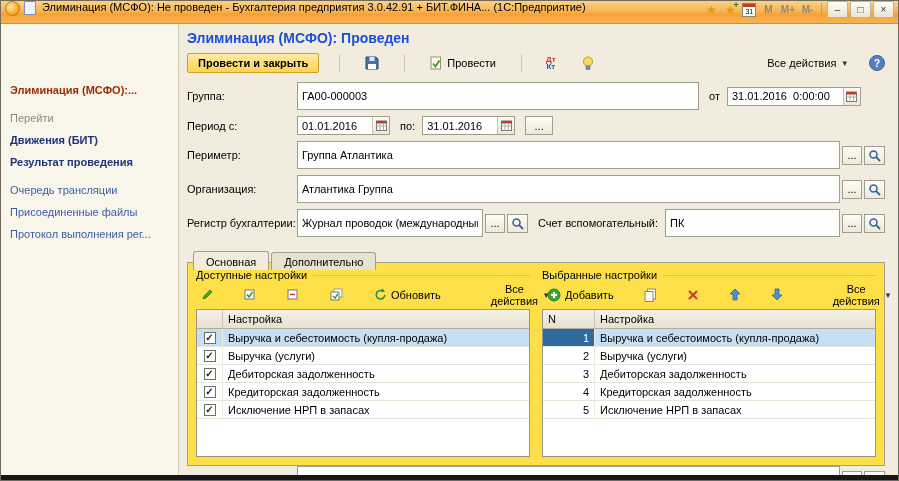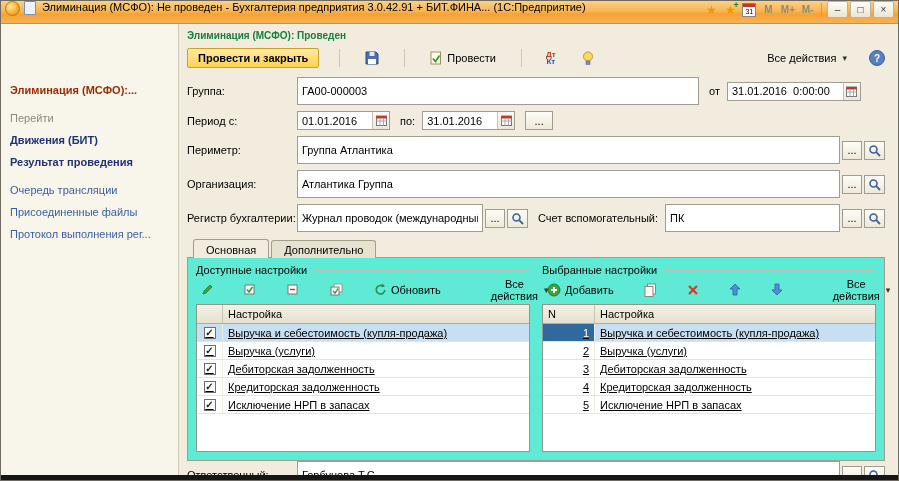--- a/index.html
+++ b/index.html
@@ -37,21 +37,21 @@
   
   .sidebar { width:178px; flex:none; background:#f8f5eb; border-right:1px solid #cfcab6; padding:12px 9px; }
   .side-current { color:#9c2b00; font-weight:bold; margin-bottom:16px; cursor:pointer;margin-top:48px; }
   .side-header { color:#8a8a80; margin-bottom:10px; }
   .side-link { display:block; color:#3a5fa5; margin-bottom:10px; cursor:pointer; text-decoration:none; }
   .side-link.bold { color:#20327a; font-weight:bold; }
   .side-gap { height:6px; }
 
   
   .main { flex:1; min-width:0; display:flex; flex-direction:column; padding:4px 13px 8px 8px; background:#f1ecdd; }
-  .page-title { color:#15803d; font-weight:bold; font-size:10px; padding:2px 0 7px 0; }
+  .page-title { color:#1d4ed8; font-weight:bold; font-size:14px; padding:2px 0 7px 0; }
 
   .toolbar { display:flex; align-items:center; gap:17px; margin-bottom:9px; }
   .btn-primary { font:inherit; font-weight:bold; background:linear-gradient(#ffeaa6,#fed34f);
     border:1px solid #c9a227; border-radius:2px; padding:3px 10px; cursor:pointer; }
   .sep { width:1px; height:18px; background:#cdc8b4; margin:0 3px; }
   .icon-btn,.flat-btn,.gtb-btn { display:flex; align-items:center; gap:4px; background:transparent;
     border:1px solid transparent; padding:2px 4px; font:inherit; border-radius:2px; cursor:pointer; }
   .dtkt { flex-direction:column; gap:0; line-height:7px; font-size:8px; font-weight:bold; padding:1px 3px; }
   .dtkt .dt { color:#c03a2b; }
   .dtkt .kt { color:#2a4fc0; }
@@ -69,37 +69,37 @@
   .combo input { border:none; flex:1; min-width:0; font:inherit; padding:0 4px; background:transparent; }
   .combo-btn { width:17px; border:none; border-left:1px solid #c6c3b4; background:linear-gradient(#fbfaf4,#ece8d8);
     display:flex; align-items:center; justify-content:center; padding:0; cursor:pointer; }
   .sq-btn { height:19px; min-width:20px; flex:none; border:1px solid #9f9d90; background:linear-gradient(#fdfcf7,#eee9d9);
     display:flex; align-items:center; justify-content:center; font:inherit; padding:0 3px; margin-left:2px; cursor:pointer; }
   .grow { flex:1; min-width:0; }
 
   
   .tabs { display:flex; align-items:flex-end; height:21px; padding-left:6px; }
   .tab { padding:3px 12px 2px; border:1px solid #a39e8c; border-bottom:none; background:#e7e2d0;
-    margin-right:2px; border-radius:3px 3px 0 0; position:relative; top:1px; cursor:pointer; }
+    margin-right:2px; border-radius:3px 3px 0 0; position:relative; top:8px; cursor:pointer; }
   .tab.active { background:#f1ecdd; padding-top:4px; z-index:2; }
-  .tabpanel { border:1px solid #a39e8c; height:204px; flex:none; padding:6px 8px 8px; background:#5eead4; }
+  .tabpanel { border:1px solid #a39e8c; height:204px; flex:none; padding:6px 8px 8px; background:#fde047; }
   .groups { display:flex; gap:12px; height:100%; }
   .group { flex:1; display:flex; flex-direction:column; min-width:0; }
   .gtitle { display:flex; align-items:center; gap:6px; margin-bottom:3px; }
   .gline { flex:1; height:1px; background:#c2bead; }
   .gtoolbar { display:flex; align-items:center; gap:20px; margin-bottom:4px; height:21px; }
 
   
   .dtable { border:1px solid #98948a; background:#fff; flex:1; display:flex; flex-direction:column; overflow:hidden; }
   .thead { display:flex; flex:none; background:linear-gradient(#f4f1e6,#e6e1cf); border-bottom:1px solid #b1ae9e; height:19px; }
   .th { padding:2px 5px; border-right:1px solid #c8c5b6; display:flex; align-items:center; }
   .th.last { border-right:none; flex:1; }
   .cb-col { width:26px; flex:none; justify-content:center; display:flex; align-items:center; }
   .n-col { width:52px; flex:none; justify-content:flex-end; display:flex; align-items:center; }
-  .trow { display:flex; flex:none; height:18px; border-bottom:1px solid #e8e5d8; cursor:default;text-decoration:underline; }
+  .trow { display:flex; flex:none; height:18px; border-bottom:1px solid #e8e5d8; cursor:default; }
   .td { padding:1px 5px; display:flex; align-items:center; border-right:1px solid #efecdf; white-space:nowrap; overflow:hidden; }
   .td.last { border-right:none; flex:1; }
   .trow.selected { background:#c7dff3; }
   .seltab .trow.selected .n-col { background:#2f699e; color:#fff; }
   .cbx { width:12px; height:12px; border:1px solid #6e6e6e; background:#fff; display:flex; align-items:center; justify-content:center; flex:none; }
   .cbx.checked::after { content:"✓"; font-size:10px; font-weight:bold; color:#1a1a1a; line-height:1; }
 
   .frow.bottom { margin-top:auto; margin-bottom:0; }
 </style>
 </head>

